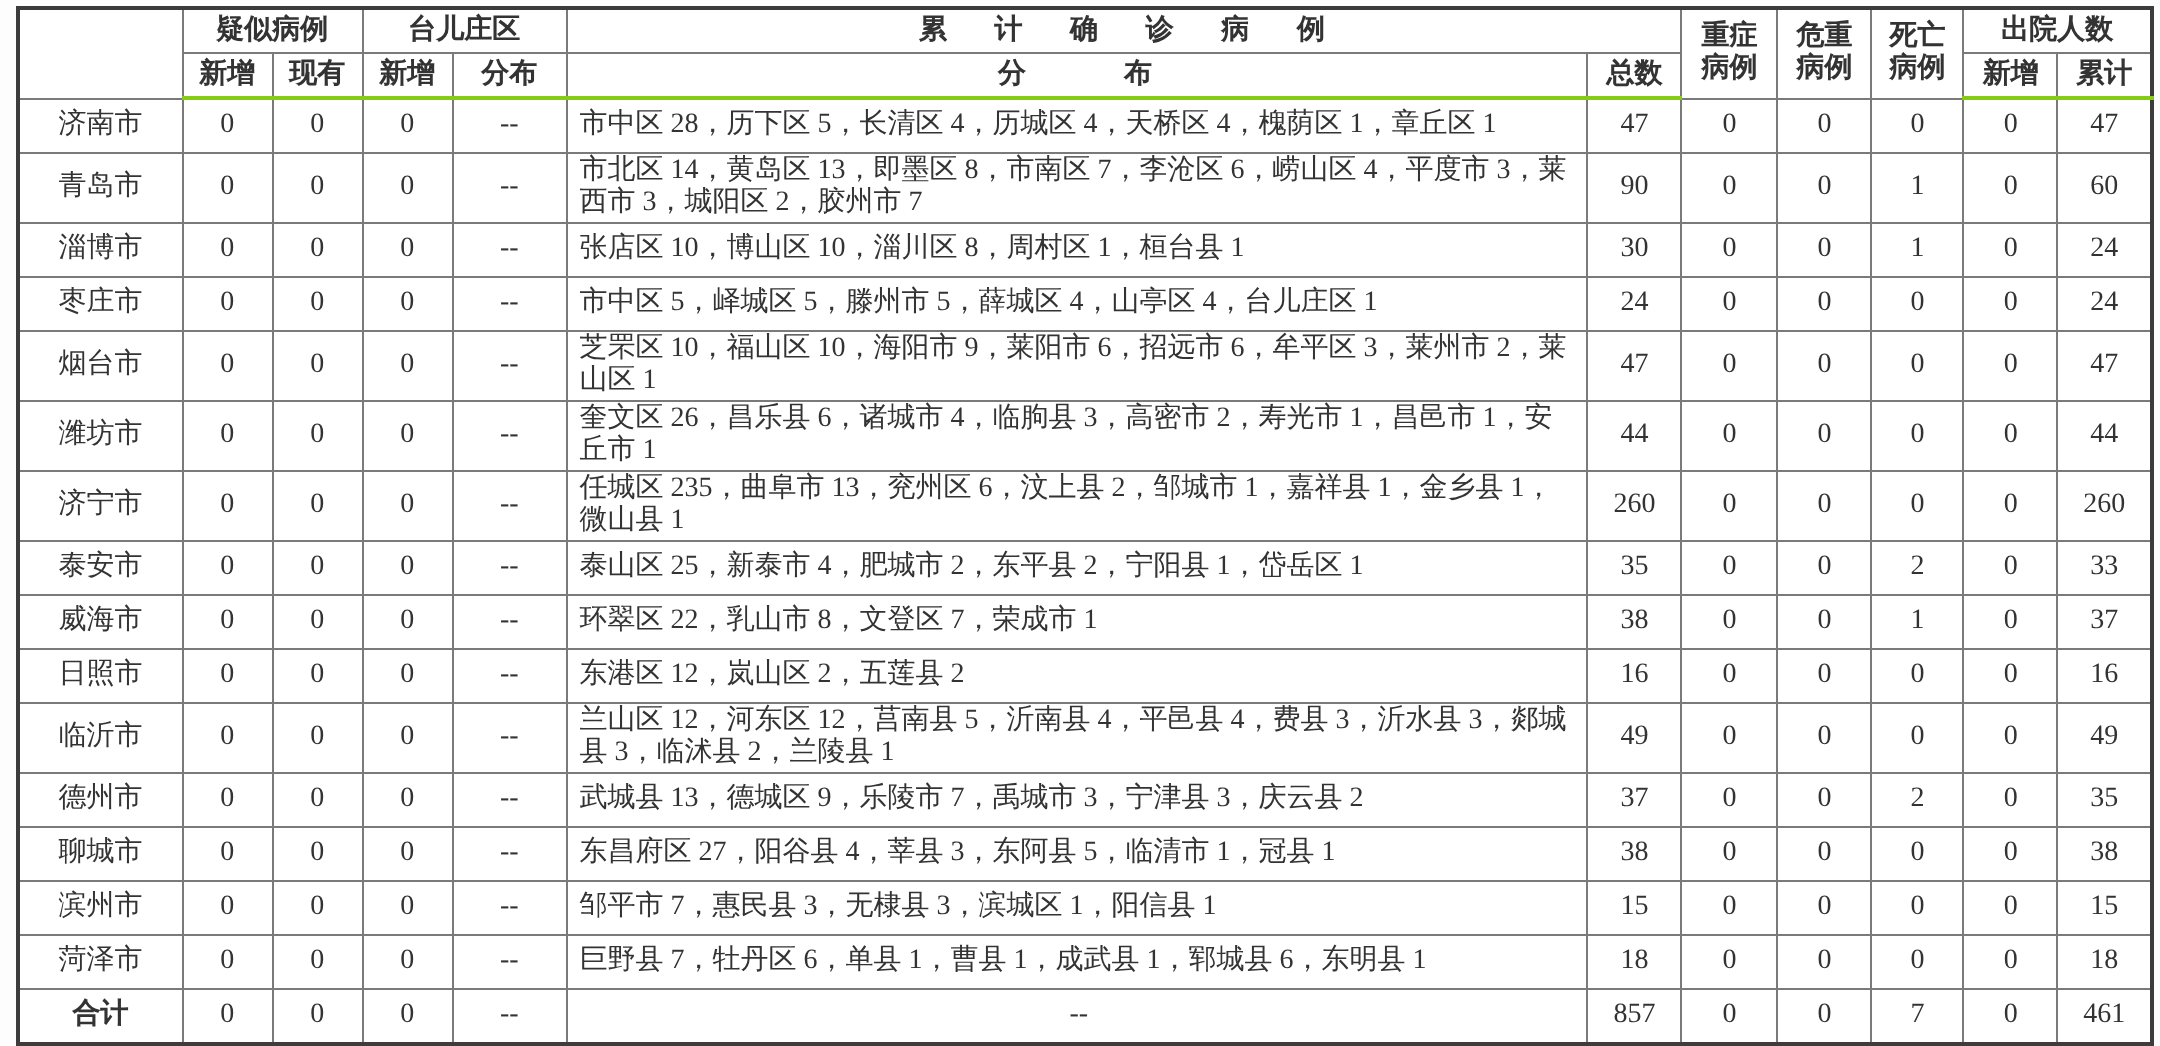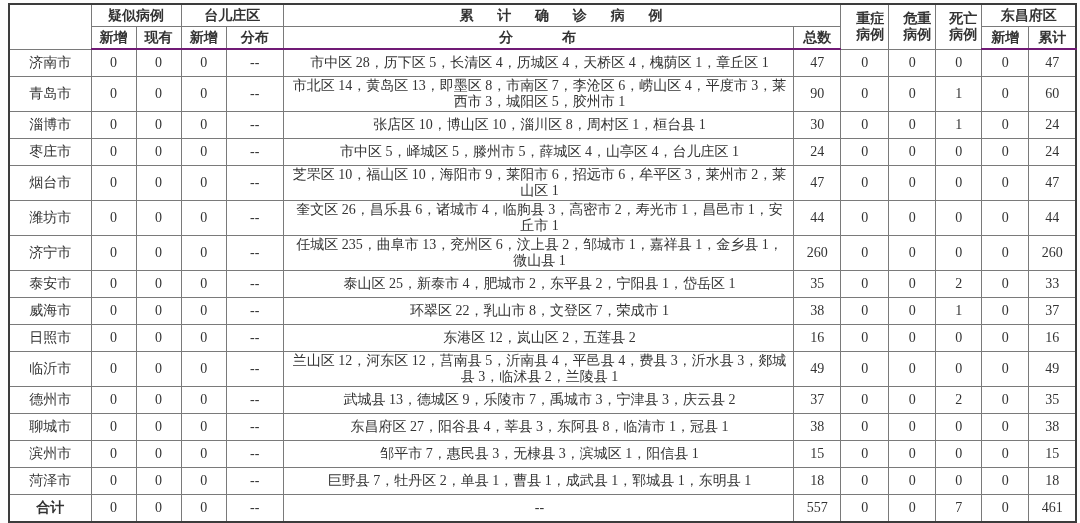--- a/index.html
+++ b/index.html
@@ -30,41 +30,40 @@
     vertical-align: middle;
     padding: 0 2px;
     overflow: hidden;
   }
   .case-table thead th {
     font-weight: bold;
     height: 21px;
     line-height: 16px;
   }
   .case-table thead tr:last-child th {
-    border-bottom: 2px solid #701a75;
+    border-bottom: 2px solid #84cc16;
   }
   th.wrap2 {
     white-space: pre-line;
     padding: 0 4px;
-    text-align: right;
   }
   th.sp-cum {
     letter-spacing: 1.7em;
     padding-left: 1.7em;
   }
   th.sp-dist {
     letter-spacing: 3.5em;
     padding-left: 3.5em;
   }
   .case-table tbody td {
     height: 24px;
     line-height: 16px;
   }
   td.dist {
-    text-align: center;
+    text-align: left;
     padding: 1px 4px 1px 6px;
   }
   tr.total-row td {
     border-bottom: 2px solid #3c3c3c;
     text-align: center;
   }
   tr.total-row td.city-cell {
     font-weight: bold;
   }
   tr.total-row td.dist {
@@ -96,21 +95,21 @@
         <th rowspan="2"></th>
         <th colspan="2">疑似病例</th>
         <th colspan="2">台儿庄区</th>
         <th colspan="2" class="sp-cum">累计确诊病例</th>
         <th rowspan="2" class="wrap2">重症
 病例</th>
         <th rowspan="2" class="wrap2">危重
 病例</th>
         <th rowspan="2" class="wrap2">死亡
 病例</th>
-        <th colspan="2">东昌府区</th>
+        <th colspan="2">出院人数</th>
       </tr>
       <tr>
         <th>新增</th>
         <th>现有</th>
         <th>新增</th>
         <th>分布</th>
         <th class="sp-dist">分布</th>
         <th>总数</th>
         <th>新增</th>
         <th>累计</th>
@@ -130,21 +129,21 @@
     <td>0</td>
     <td>0</td>
     <td>47</td>
   </tr>
         <tr>
     <td class="city-cell">青岛市</td>
     <td>0</td>
     <td>0</td>
     <td>0</td>
     <td>--</td>
-    <td class="dist">市北区 14，黄岛区 13，即墨区 8，市南区 7，李沧区 6，崂山区 4，平度市 3，莱西市 3，城阳区 5，胶州市 1</td>
+    <td class="dist">市北区 14，黄岛区 13，即墨区 8，市南区 7，李沧区 6，崂山区 4，平度市 3，莱西市 3，城阳区 2，胶州市 7</td>
     <td>90</td>
     <td>0</td>
     <td>0</td>
     <td>1</td>
     <td>0</td>
     <td>60</td>
   </tr>
         <tr>
     <td class="city-cell">淄博市</td>
     <td>0</td>
@@ -284,21 +283,21 @@
     <td>2</td>
     <td>0</td>
     <td>35</td>
   </tr>
         <tr>
     <td class="city-cell">聊城市</td>
     <td>0</td>
     <td>0</td>
     <td>0</td>
     <td>--</td>
-    <td class="dist">东昌府区 27，阳谷县 4，莘县 3，东阿县 8，临清市 1，冠县 1</td>
+    <td class="dist">东昌府区 27，阳谷县 4，莘县 3，东阿县 5，临清市 1，冠县 1</td>
     <td>38</td>
     <td>0</td>
     <td>0</td>
     <td>0</td>
     <td>0</td>
     <td>38</td>
   </tr>
         <tr>
     <td class="city-cell">滨州市</td>
     <td>0</td>
@@ -312,36 +311,36 @@
     <td>0</td>
     <td>0</td>
     <td>15</td>
   </tr>
         <tr>
     <td class="city-cell">菏泽市</td>
     <td>0</td>
     <td>0</td>
     <td>0</td>
     <td>--</td>
-    <td class="dist">巨野县 7，牡丹区 2，单县 1，曹县 1，成武县 1，郓城县 1，东明县 1</td>
+    <td class="dist">巨野县 7，牡丹区 6，单县 1，曹县 1，成武县 1，郓城县 6，东明县 1</td>
     <td>18</td>
     <td>0</td>
     <td>0</td>
     <td>0</td>
     <td>0</td>
     <td>18</td>
   </tr>
         <tr class="total-row">
     <td class="city-cell">合计</td>
     <td>0</td>
     <td>0</td>
     <td>0</td>
     <td>--</td>
     <td class="dist">--</td>
-    <td>557</td>
+    <td>857</td>
     <td>0</td>
     <td>0</td>
     <td>7</td>
     <td>0</td>
     <td>461</td>
   </tr>
         <tr class="import-row">
     <td class="city-cell">境外输入</td>
     <td>0</td>
     <td>0</td>

